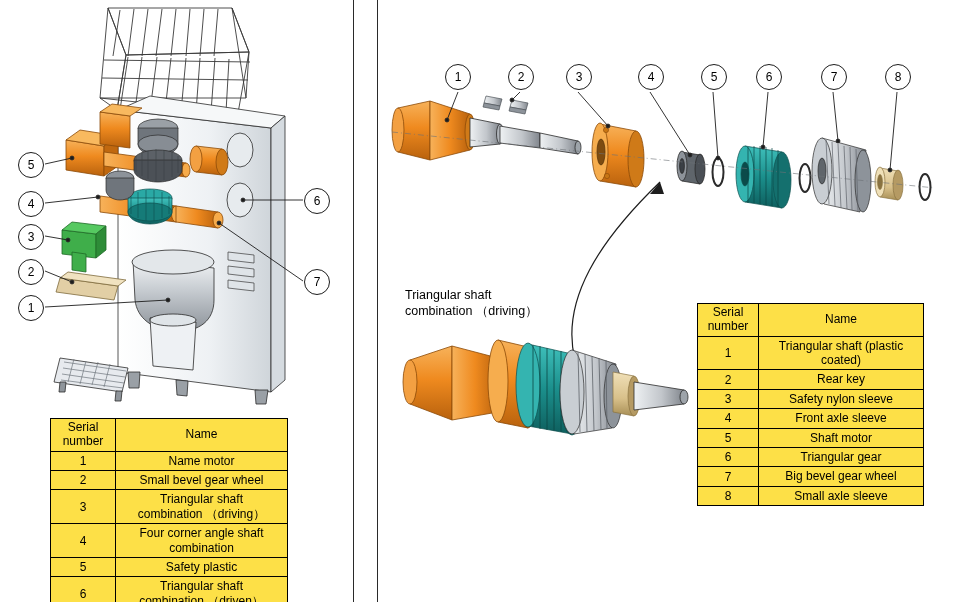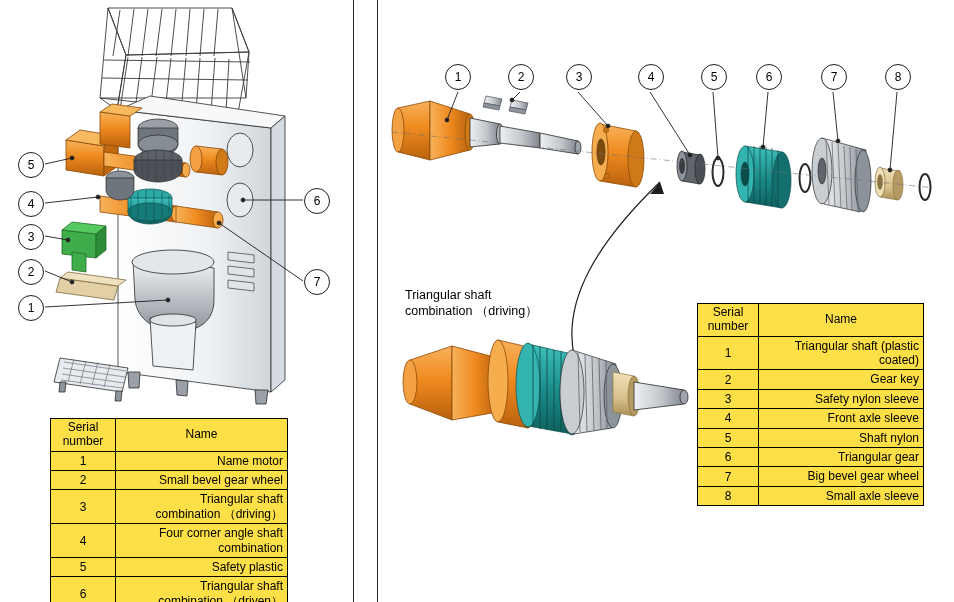--- a/index.html
+++ b/index.html
@@ -44,21 +44,21 @@
   table.parts th {
     font-weight: normal;
     text-align: center;
     line-height: 1.15;
   }
   table.parts td.num {
     text-align: center;
     width: 28px;
   }
   table.parts td.name {
-    text-align: right;
+    text-align: center;
     line-height: 1.2;
   }
 
   
   #left-parts-table {
     position: absolute;
     left: 50px;
     top: 418px;
     width: 238px;
   }
@@ -493,33 +493,33 @@
         <th class="col-name">Name</th>
       </tr>
     </thead>
     <tbody>
       <tr>
         <td class="num">1</td>
         <td class="name">Triangular shaft (plastic coated)</td>
       </tr>
       <tr>
         <td class="num">2</td>
-        <td class="name">Gear key</td>
+        <td class="name">Rear key</td>
       </tr>
       <tr>
         <td class="num">3</td>
         <td class="name"> Safety nylon sleeve</td>
       </tr>
       <tr>
         <td class="num">4</td>
         <td class="name">Front axle sleeve</td>
       </tr>
       <tr>
         <td class="num">5</td>
-        <td class="name">Shaft nylon</td>
+        <td class="name">Shaft motor</td>
       </tr>
       <tr>
         <td class="num">6</td>
         <td class="name">Triangular gear</td>
       </tr>
       <tr>
         <td class="num">7</td>
         <td class="name">Big bevel gear wheel</td>
       </tr>
       <tr>

